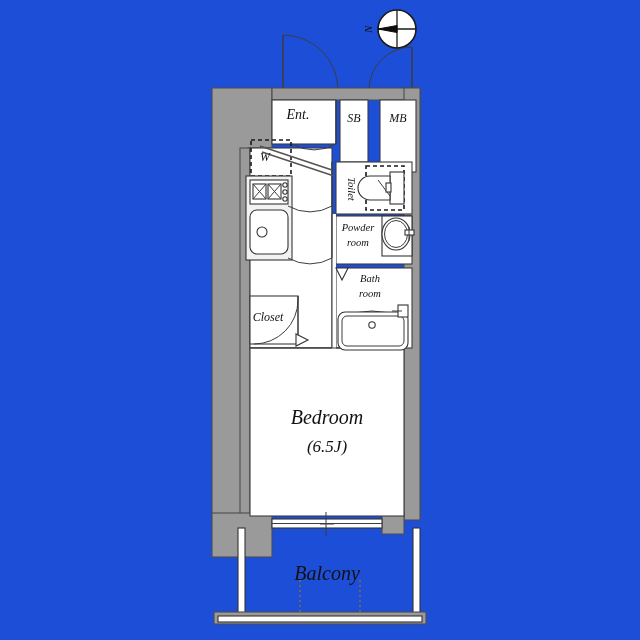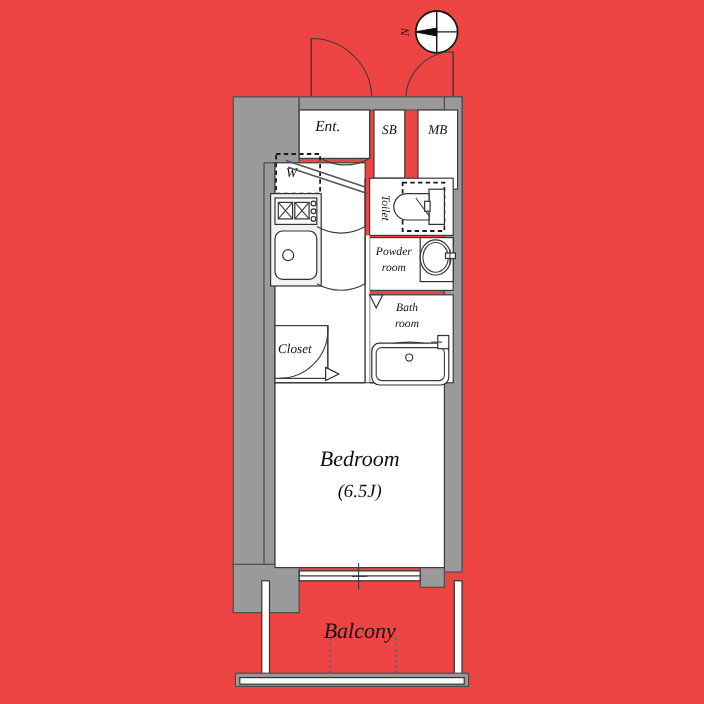--- a/index.html
+++ b/index.html
@@ -11,21 +11,21 @@
   body {
     width: 640px;
     height: 640px;
     overflow: hidden;
     font-family: "Liberation Serif", serif;
   }
   #plan-root {
     position: relative;
     width: 640px;
     height: 640px;
-    background: #ef4444;
+    background: #1d4ed8;
   }
   #plan-svg {
     position: absolute;
     left: 0;
     top: 0;
     width: 640px;
     height: 640px;
     display: block;
   }
   .room-label {

